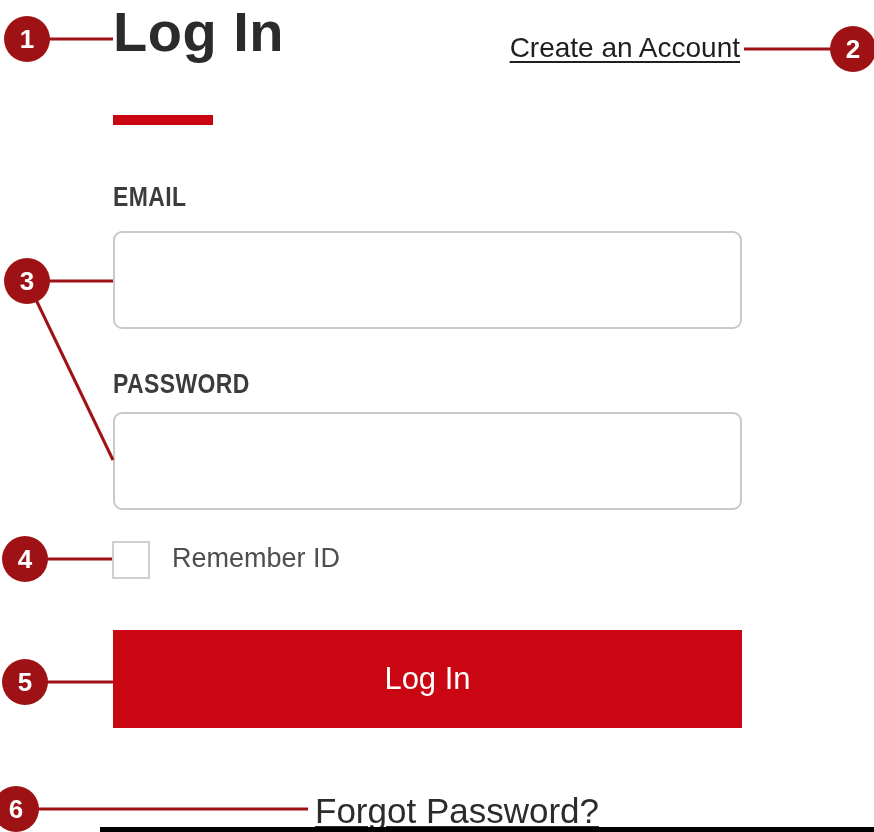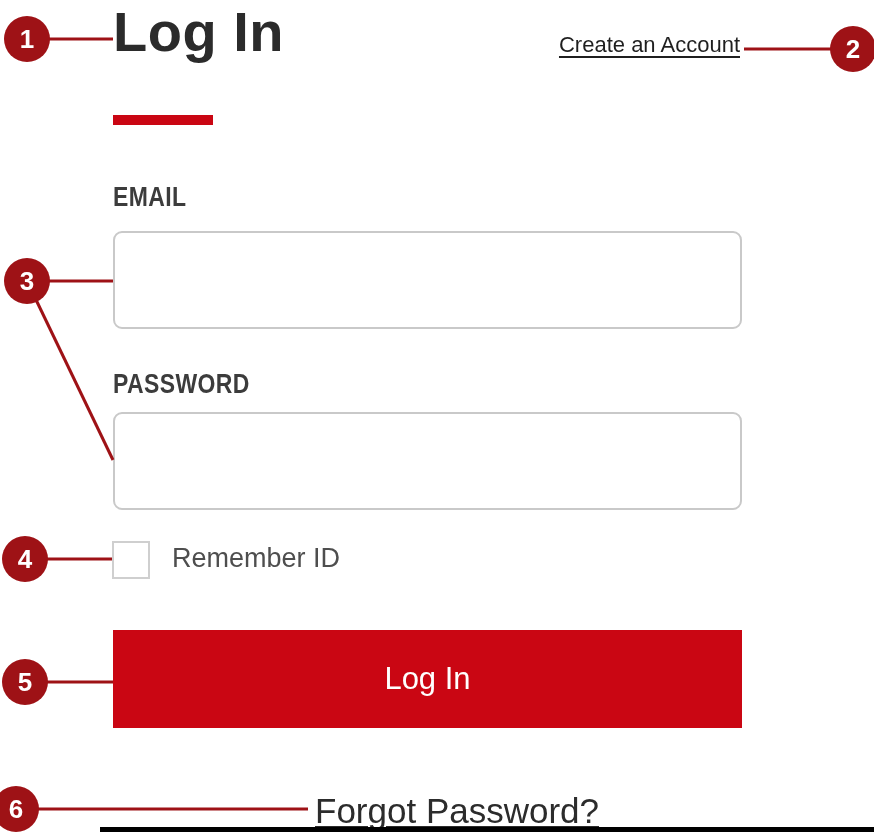--- a/index.html
+++ b/index.html
@@ -14,21 +14,21 @@
   .abs { position: absolute; }
 
   
   .page-title {
     left: 113px; top: 4px;
     font-size: 56px; font-weight: 700; line-height: 1;
     color: #2b2b2b; letter-spacing: 0.5px;
   }
   .create-account {
     top: 33px; right: 134px;
-    font-size: 22px; line-height: 1.1;
+    font-size: 28px; line-height: 1.1;
     color: #1f1f1f;
     text-decoration: underline;
     text-decoration-thickness: 2px;
     text-underline-offset: 4px;
     cursor: pointer;
   }
   .title-accent-bar {
     left: 113px; top: 115px;
     width: 100px; height: 10px;
     background: #ca0613;

